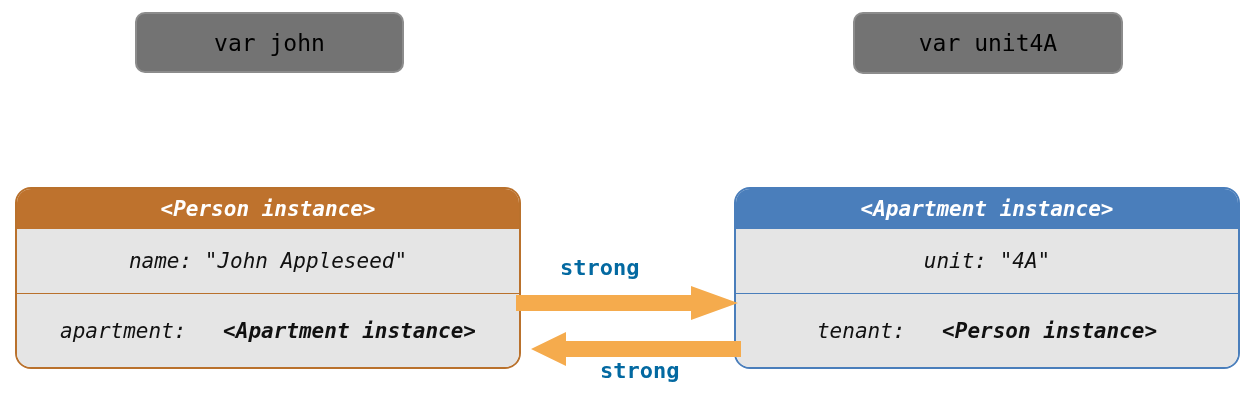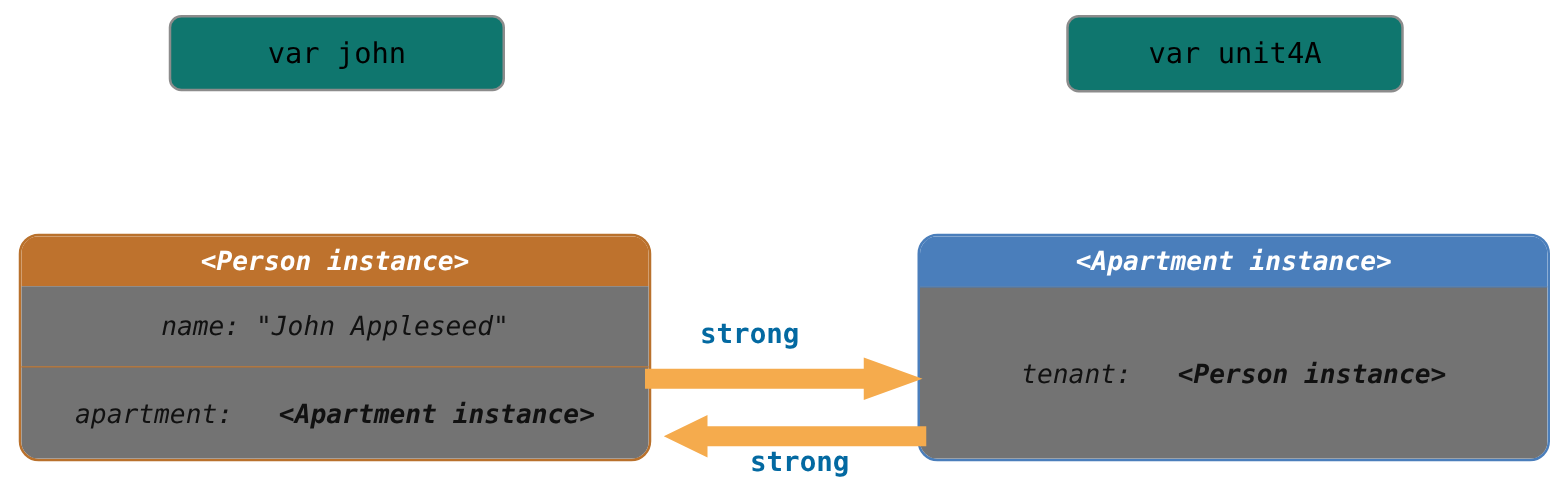--- a/index.html
+++ b/index.html
@@ -12,21 +12,21 @@
     height: 400px;
     position: relative;
     overflow: hidden;
     font-family: "DejaVu Sans Mono", "Liberation Mono", monospace;
   }
 
   
   .var-box {
     position: absolute;
     box-sizing: border-box;
-    background: #0f766e;
+    background: #737373;
     border: 2px solid #8c8c8c;
     border-radius: 10px;
     display: flex;
     align-items: center;
     justify-content: center;
     font-family: "DejaVu Sans Mono", "Liberation Mono", monospace;
     font-size: 23px;
     color: #000000;
     letter-spacing: 0px;
   }
@@ -62,21 +62,21 @@
   .inst-header.blue   { background: #4a7ebb; }
 
   .inst-row {
     display: flex;
     align-items: center;
     justify-content: center;
     font-size: 21px;
     color: #111111;
     font-family: "DejaVu Sans Mono", "Liberation Mono", monospace;
     box-sizing: border-box;
-    background: #737373;
+    background: #e5e5e5;
   }
   .inst-row.r1 { flex: 0 0 64px; }
   .inst-row.r2 { flex: 1 1 auto; gap: 24px; }
   .inst-row.r2.orange { border-top: 1.5px solid #b9712c; }
   .inst-row.r2.blue   { border-top: 1.5px solid #4a7ebb; }
 
   .inst-row .lbl  { font-weight: normal; white-space: pre; }
   .inst-row .val  { font-weight: normal; white-space: pre; }
   .inst-row .valb { font-weight: bold;   white-space: pre; }
 
@@ -121,20 +121,24 @@
       <span class="val">"John Appleseed"</span>
   </div>
   <div class="inst-row r2 orange">
     <span class="lbl">apartment: </span>
       <span class="valb">&lt;Apartment instance&gt;</span>
   </div>
 </div>
 
 <div class="instance-box blue" id="apartment-box">
   <div class="inst-header blue">&lt;Apartment instance&gt;</div>
+  <div class="inst-row r1">
+    <span class="lbl">unit: </span>
+      <span class="val">"4A"</span>
+  </div>
   <div class="inst-row r2 blue">
     <span class="lbl">tenant: </span>
       <span class="valb">&lt;Person instance&gt;</span>
   </div>
 </div>
 
 <svg class="arrow-svg" id="arrow-forward" viewBox="0 0 222 34">
   <polygon points="0,9 175,9 175,0 222,17 175,34 175,25 0,25" fill="#f5ab4d"></polygon>
 </svg>
 

